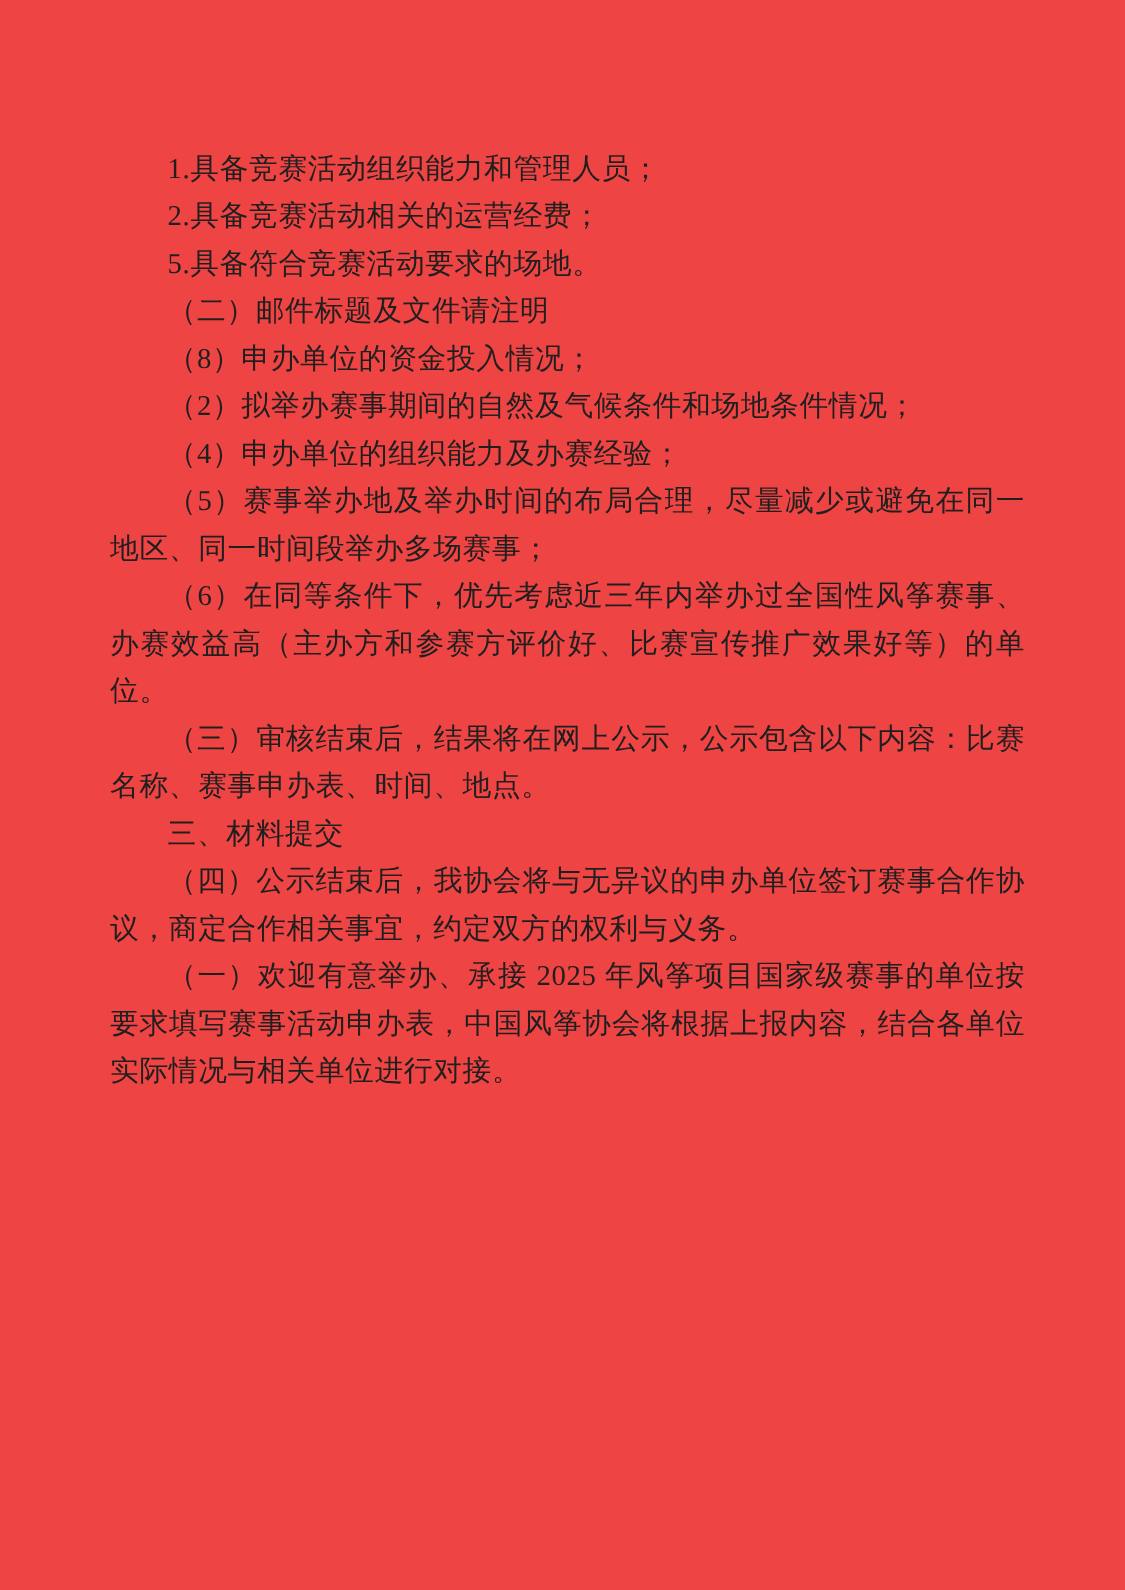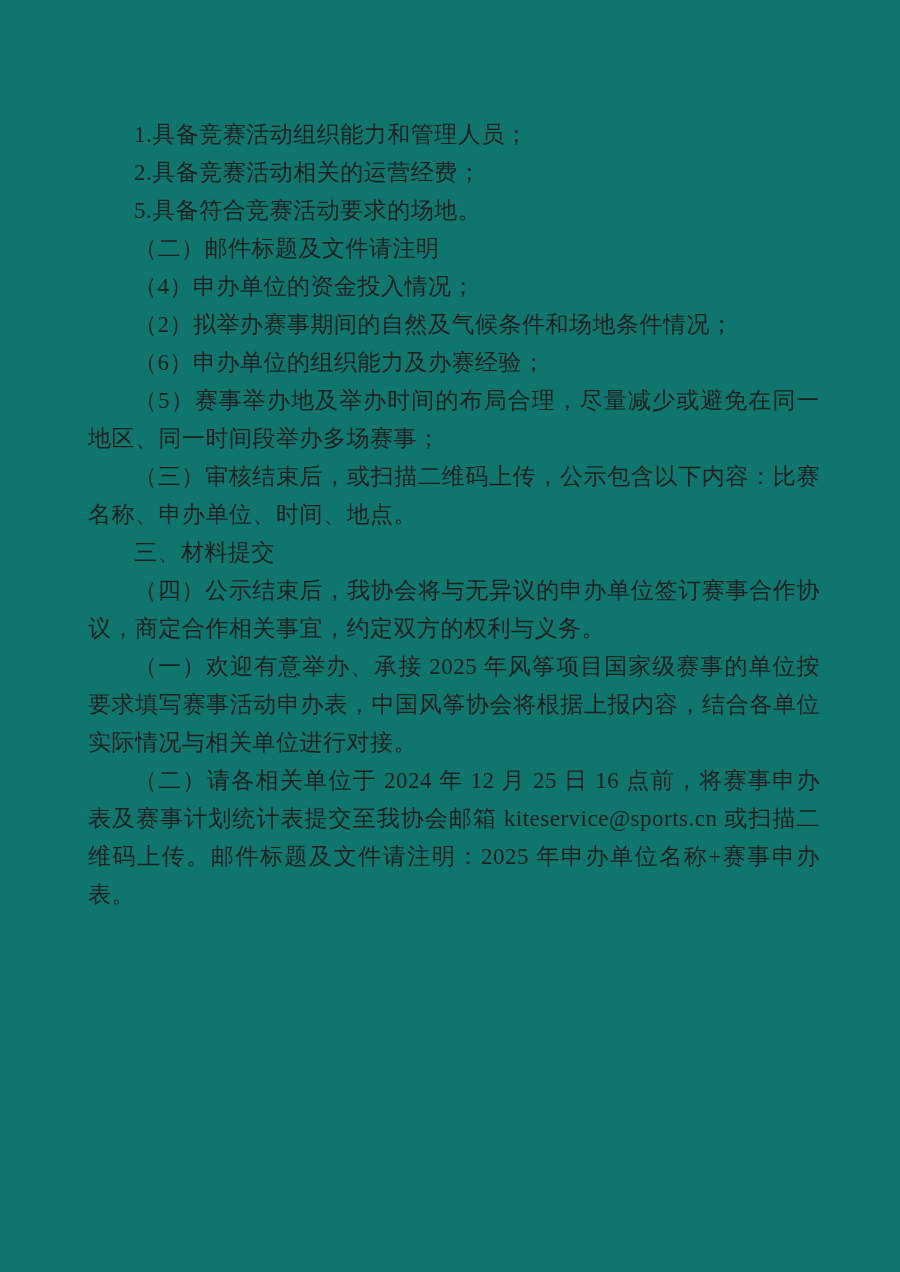--- a/index.html
+++ b/index.html
@@ -9,21 +9,21 @@
   body {
     width: 900px;
     height: 1272px;
     background: #ffffff;
     font-family: "Liberation Serif", "DejaVu Serif", serif;
   }
   .page {
     position: relative;
     width: 900px;
     height: 1272px;
-    background: #0f766e;
+    background: #ef4444;
     overflow: hidden;
   }
   .doc-body {
     position: absolute;
     left: 88px;
     top: 116px;
     width: 732px;
     color: #1f1f1f;
     font-size: 23px;
     line-height: 38px;
@@ -39,23 +39,23 @@
 </style>
 </head>
 <body>
 
 <div class="page">
   <div class="doc-body">
     <p class="para">1.具备竞赛活动组织能力和管理人员；</p>
     <p class="para">2.具备竞赛活动相关的运营经费；</p>
     <p class="para">5.具备符合竞赛活动要求的场地。</p>
     <p class="para">（二）邮件标题及文件请注明</p>
-    <p class="para">（4）申办单位的资金投入情况；</p>
+    <p class="para">（8）申办单位的资金投入情况；</p>
     <p class="para">（2）拟举办赛事期间的自然及气候条件和场地条件情况；</p>
-    <p class="para">（6）申办单位的组织能力及办赛经验；</p>
+    <p class="para">（4）申办单位的组织能力及办赛经验；</p>
     <p class="para">（5）赛事举办地及举办时间的布局合理，尽量减少或避免在同一地区、同一时间段举办多场赛事；</p>
-    <p class="para">（三）审核结束后，或扫描二维码上传，公示包含以下内容：比赛名称、申办单位、时间、地点。</p>
+    <p class="para">（6）在同等条件下，优先考虑近三年内举办过全国性风筝赛事、办赛效益高（主办方和参赛方评价好、比赛宣传推广效果好等）的单位。</p>
+    <p class="para">（三）审核结束后，结果将在网上公示，公示包含以下内容：比赛名称、赛事申办表、时间、地点。</p>
     <p class="para">三、材料提交</p>
     <p class="para">（四）公示结束后，我协会将与无异议的申办单位签订赛事合作协议，商定合作相关事宜，约定双方的权利与义务。</p>
     <p class="para">（一）欢迎有意举办、承接 2025 年风筝项目国家级赛事的单位按要求填写赛事活动申办表，中国风筝协会将根据上报内容，结合各单位实际情况与相关单位进行对接。</p>
-    <p class="para">（二）请各相关单位于 2024 年 12 月 25 日 16 点前，将赛事申办表及赛事计划统计表提交至我协会邮箱 kiteservice@sports.cn 或扫描二维码上传。邮件标题及文件请注明：2025 年申办单位名称+赛事申办表。</p>
   </div>
 </div>
 
 </body></html>

